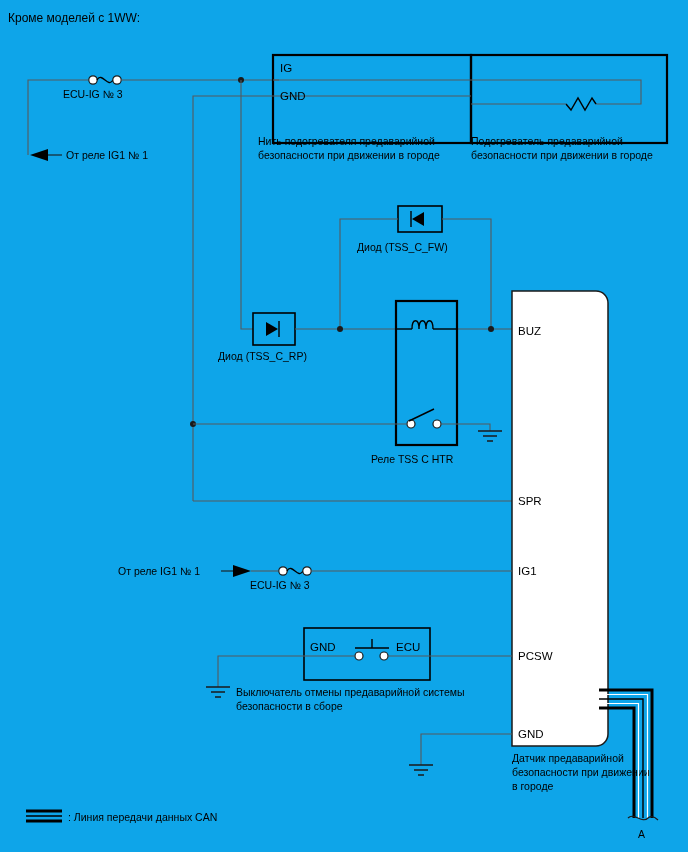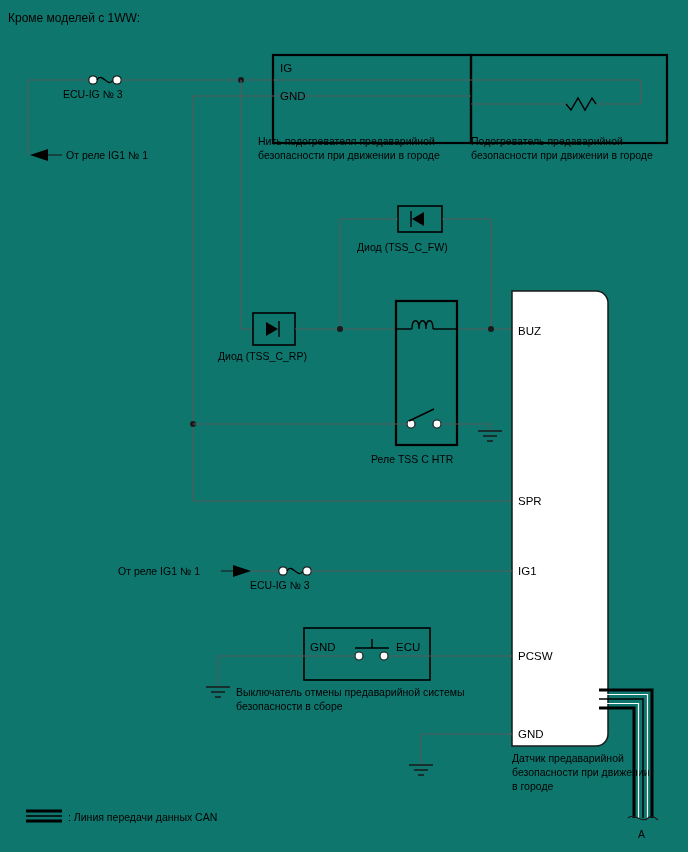--- a/index.html
+++ b/index.html
@@ -4,21 +4,21 @@
 <style>
   html, body {
     margin: 0;
     padding: 0;
     background: #ffffff;
   }
   #page {
     position: relative;
     width: 688px;
     height: 852px;
-    background: #0f766e;
+    background: #0ea5e9;
     font-family: "Liberation Sans", sans-serif;
     overflow: hidden;
   }
   svg#diagram {
     position: absolute;
     left: 0;
     top: 0;
     width: 688px;
     height: 852px;
   }

